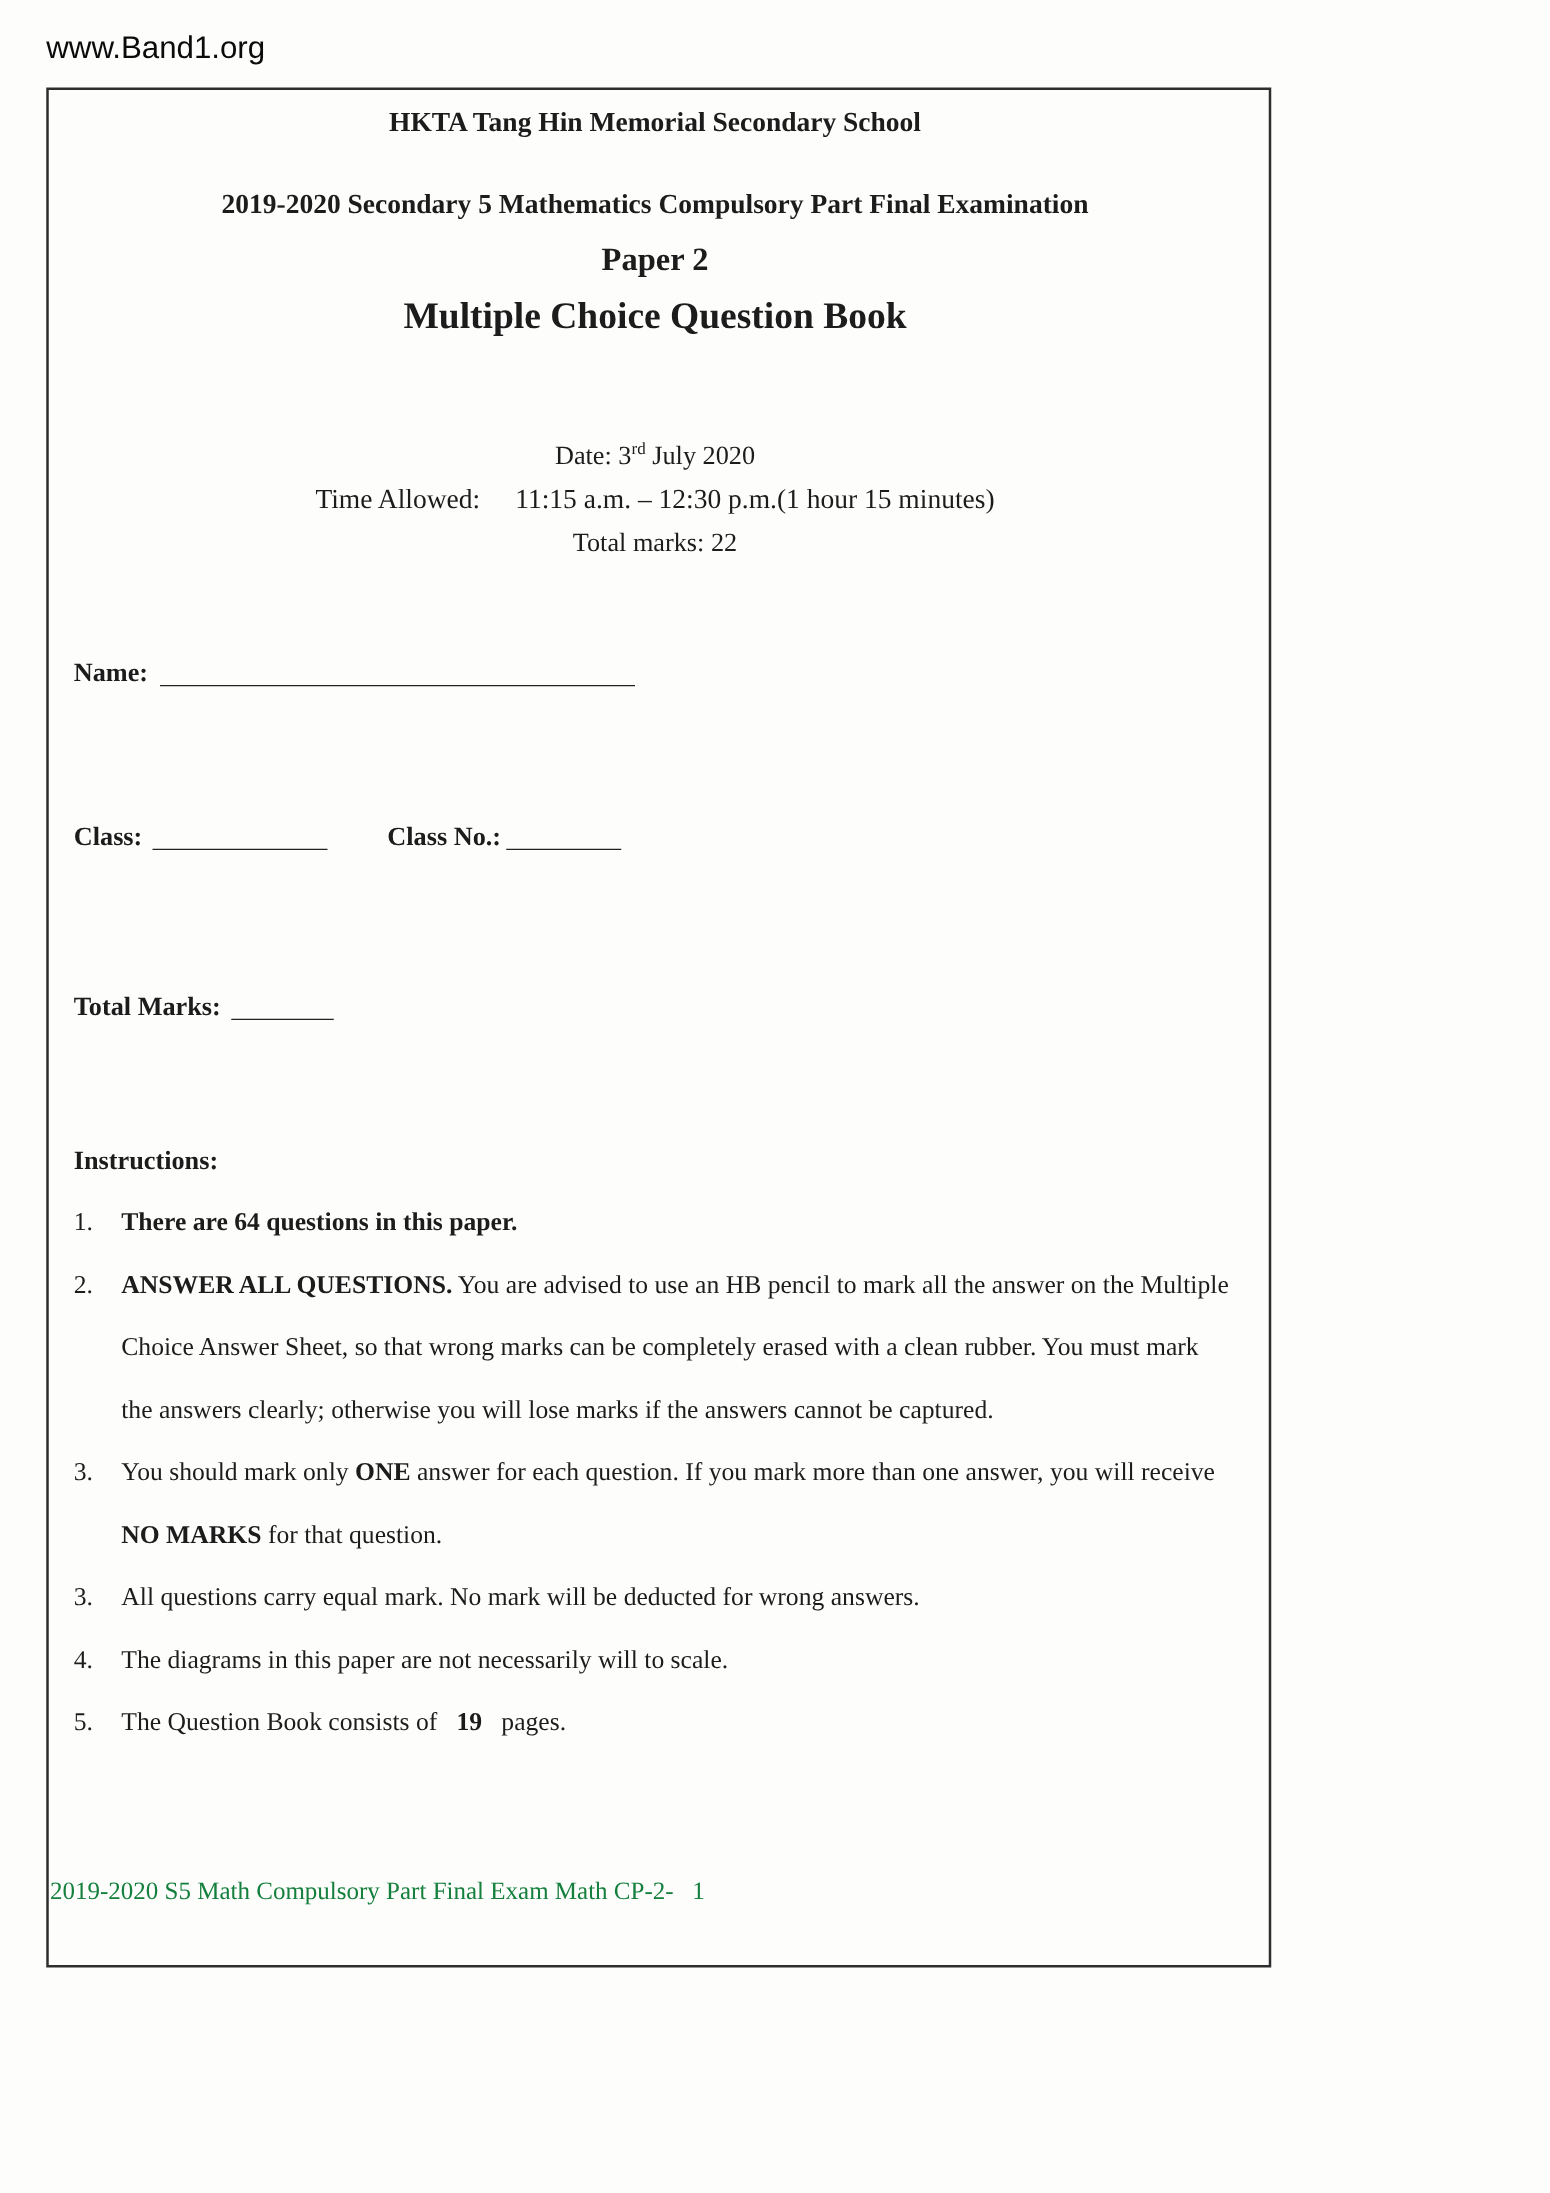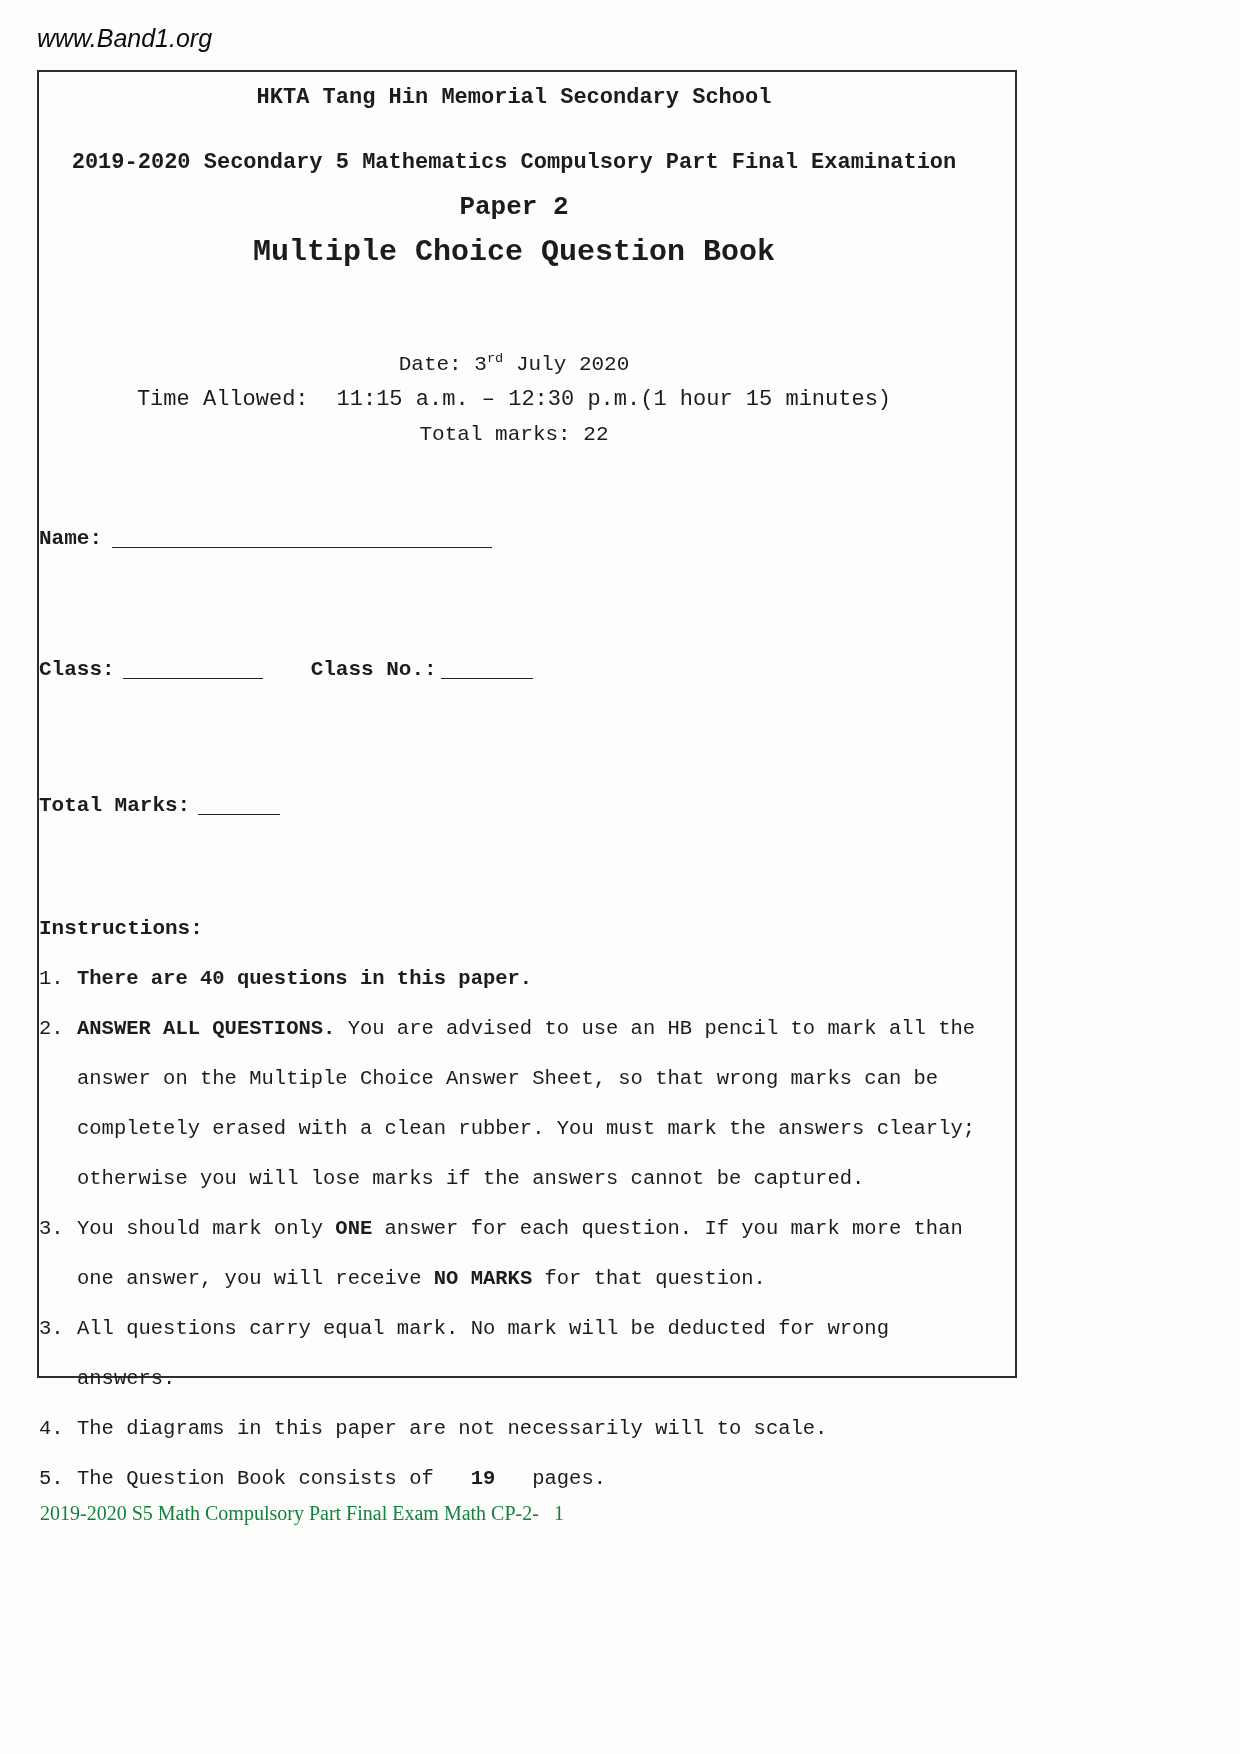--- a/index.html
+++ b/index.html
@@ -14,32 +14,30 @@
     color: #1c1c1c;
     overflow: hidden;
   }
   .watermark {
     position: absolute;
     left: 37px;
     top: 24px;
     font-family: "Liberation Sans", sans-serif;
     font-size: 25px;
     color: #0b0b0b;
-    font-style: italic;
   }
   .border-box {
     position: absolute;
     left: 37px;
     top: 70px;
     width: 980px;
-    height: 1308px;
+    height: 1504px;
     border: 2px solid #2e2e2e;
-    padding: 12px 26px 0 0;
+    padding: 12px 26px 0 20px;
     background: transparent;
-    font-family: Liberation Mono, monospace;
   }
   .center { text-align: center; }
   .school-name {
     font-size: 22px;
     font-weight: bold;
     line-height: 1.3;
   }
   .exam-title {
     margin-top: 36px;
     font-size: 22px;
@@ -137,21 +135,21 @@
     </div>
 
     <div class="field-row row-total">
       <span class="field-label">Total Marks:</span><span class="fill-line line-total"></span>
     </div>
 
     <div class="instructions-heading">Instructions:</div>
 
     <div class="instr-item">
       <div class="instr-num">1.</div>
-      <div class="instr-text"><span class="b">There are 40 questions in this paper.</span></div>
+      <div class="instr-text"><span class="b">There are 64 questions in this paper.</span></div>
     </div>
 
     <div class="instr-item">
       <div class="instr-num">2.</div>
       <div class="instr-text"><span class="b">ANSWER ALL QUESTIONS.</span><span> You are advised to use an HB pencil to mark all the answer on the Multiple Choice Answer Sheet, so that wrong marks can be completely erased with a clean rubber. You must mark the answers clearly; otherwise you will lose marks if the answers cannot be captured.</span></div>
     </div>
 
     <div class="instr-item">
       <div class="instr-num">3.</div>
       <div class="instr-text"><span>You should mark only </span><span class="b">ONE</span><span> answer for each question. If you mark more than one answer, you will receive </span><span class="b">NO MARKS</span><span> for that question.</span></div>

